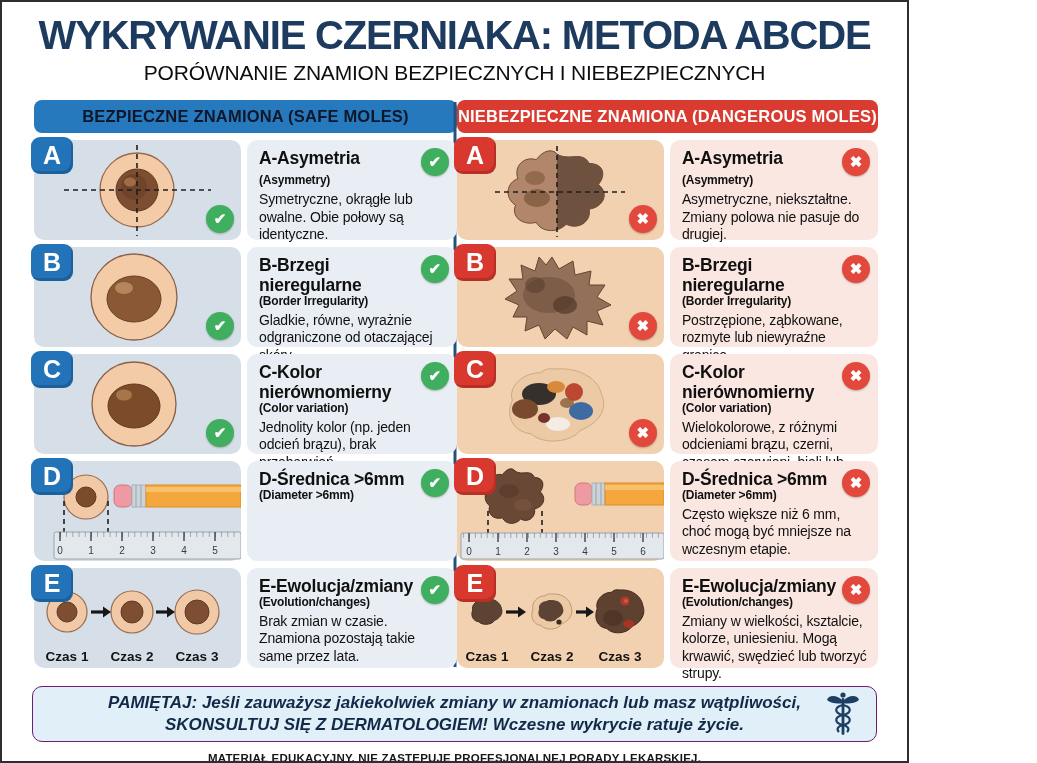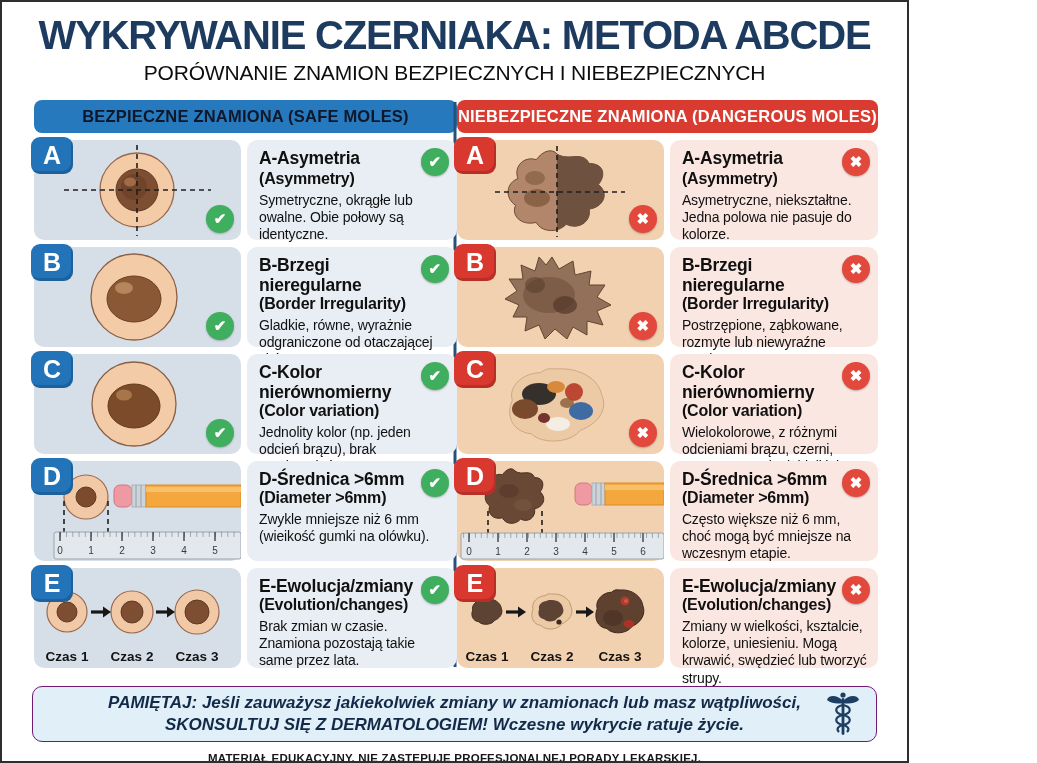--- a/index.html
+++ b/index.html
@@ -44,21 +44,21 @@
   .status{
     position:absolute;width:28px;height:28px;border-radius:50%;color:#fff;
     display:flex;align-items:center;justify-content:center;font-size:15px;font-weight:bold;
     box-shadow:0 1px 2px rgba(0,0,0,.25);z-index:2;
   }
   .status.on-img{right:7px;bottom:7px;}
   .status.on-txt{right:8px;top:8px;}
   .chk{background:#3fae5e;}
   .crx{background:#e2483c;}
   .hd{font-weight:bold;font-size:17.5px;line-height:1.15;color:#101010;letter-spacing:-0.2px;padding-right:28px;}
-  .hd .paren{font-size:16px;}
+  .hd .paren{font-size:12px;}
   .hd .paren.block{display:block;}
   .bd{font-size:14px;line-height:1.24;color:#101010;margin-top:3px;letter-spacing:-0.15px;}
   .dash{stroke:#1f1f1f;stroke-width:1.6;stroke-dasharray:5 4;fill:none;}
   .czas{font-weight:bold;font-size:13.5px;fill:#121212;text-anchor:middle;}
   .rn{font-size:10px;fill:#343c44;text-anchor:middle;}
   .arrow line{stroke:#171717;stroke-width:3.2;}
   .arrow polygon{fill:#171717;}
   .banner{
     margin:11px 30px 0;height:54px;border:1px solid #701a75;border-radius:10px;
     background:#e0eff8;display:flex;align-items:center;justify-content:center;position:relative;font-style:italic;
@@ -161,21 +161,20 @@
             <text class="rn" x="57" y="93">1</text>
             <text class="rn" x="88" y="93">2</text>
             <text class="rn" x="119" y="93">3</text>
             <text class="rn" x="150" y="93">4</text>
             <text class="rn" x="181" y="93">5</text>
           </svg>
         </div>
         <div class="txtp">
           <div class="status on-txt chk">✔</div>
           <div class="hd"><span>D-Średnica &gt;6mm</span> <span class="paren block">(Diameter &gt;6mm)</span></div>
-          <div class="bd">Zwykle mniejsze niż 6 mm (wieikość gumki na olówku).</div>
         </div>
       </div>
 
       <div class="row">
         <div class="imgp">
           <div class="badge">E</div>
           <svg viewBox="0 0 207 100">
             <circle cx="33" cy="44" r="20" fill="#f2c9a6" stroke="#9a6a4e" stroke-width="1.2"></circle>
             <circle cx="33" cy="44" r="10" fill="#7d4e31" stroke="#5f3a22"></circle>
             <circle cx="98" cy="44" r="21" fill="#f2c9a6" stroke="#9a6a4e" stroke-width="1.2"></circle>
@@ -220,21 +219,21 @@
             <ellipse cx="80" cy="58" rx="13" ry="9" fill="#8a6347"></ellipse>
             <ellipse cx="78" cy="38" rx="10" ry="7" fill="#8a6347" opacity="0.8"></ellipse>
             <line class="dash" x1="100" y1="6" x2="100" y2="97"></line>
             <line class="dash" x1="38" y1="52" x2="168" y2="52"></line>
           </svg>
           <div class="status on-img crx">✖</div>
         </div>
         <div class="txtp">
           <div class="status on-txt crx">✖</div>
           <div class="hd"><span>A-Asymetria</span> <span class="paren">(Asymmetry)</span></div>
-          <div class="bd">Asymetryczne, niekształtne. Jedna polowa nie pasuje do kolorze.</div>
+          <div class="bd">Asymetryczne, niekształtne. Zmiany polowa nie pasuje do drugiej.</div>
         </div>
       </div>
 
       <div class="row">
         <div class="imgp">
           <div class="badge">B</div>
           <svg viewBox="0 0 207 100">
             <path d="M95,10 L102,22 L116,14 L118,28 L134,24 L132,38 L148,38 L140,50 L154,58 L140,64 L146,78 L130,74 L130,88 L116,80 L110,92 L98,82 L88,92 L82,78 L68,84 L70,70 L56,70 L62,58 L48,52 L60,44 L52,32 L66,32 L64,18 L78,24 L82,10 L89,18 Z" fill="#927059" stroke="#63452f" stroke-width="1"></path>
             <ellipse cx="92" cy="48" rx="26" ry="18" fill="#6b4c3a" opacity="0.55"></ellipse>
             <ellipse cx="108" cy="58" rx="12" ry="9" fill="#54382a" opacity="0.7"></ellipse>

